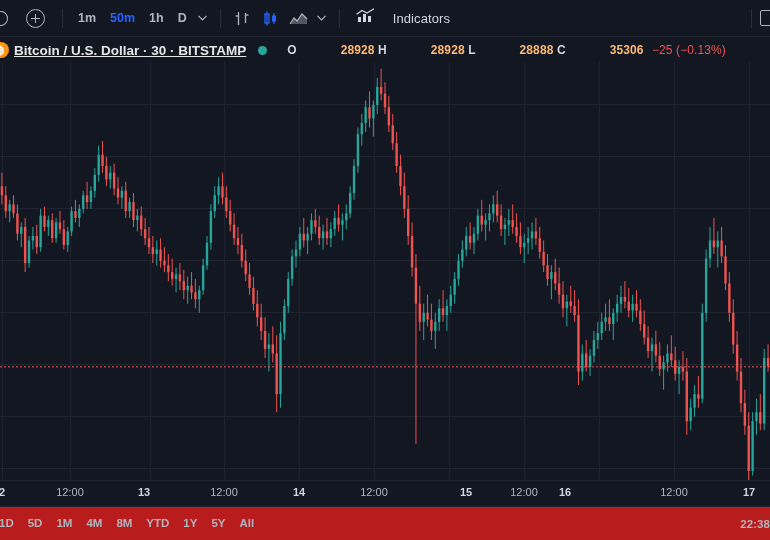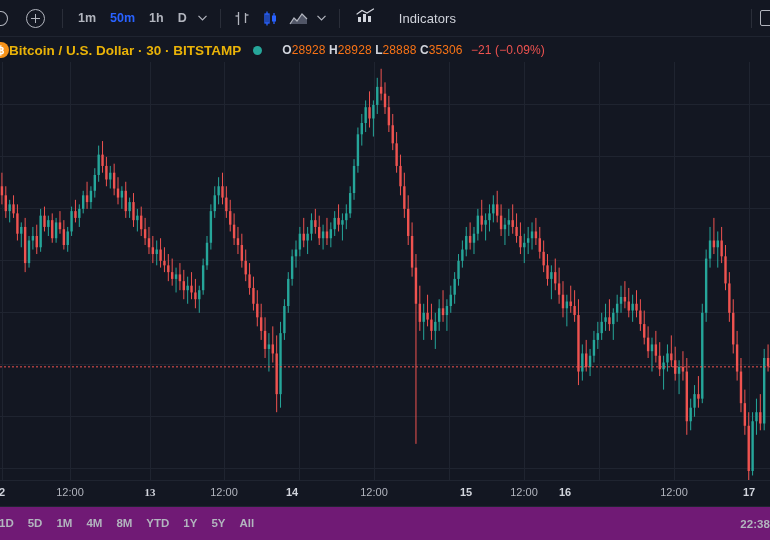--- a/index.html
+++ b/index.html
@@ -57,21 +57,21 @@
     width:18px; height:37px; display:flex; align-items:center; justify-content:center;
     cursor:pointer;
   }
   .chev svg { display:block; }
 
   .icon-btn {
     width:28px; height:37px; display:flex; align-items:center; justify-content:center;
     cursor:pointer;
   }
   .indicators-btn {
-    display:flex; align-items:center; gap:24px; height:37px;
+    display:flex; align-items:center; gap:18px; height:37px;
     padding:0 8px; cursor:pointer;
   }
   .indicators-btn .lbl {
     font-size:13px; color:#d1d4dc; font-weight:500; letter-spacing:.1px;
   }
   .tb-right {
     margin-left:auto; display:flex; align-items:center; height:37px;
   }
   .right-stub {
     width:16px; height:16px; border:1.5px solid #b2b5be;
@@ -83,33 +83,33 @@
     position:absolute; left:0; top:40px; height:20px;
     display:flex; align-items:center;
   }
   .btc-dot {
     width:16px; height:16px; border-radius:50%;
     background:#f7931a; margin-left:-7px; flex:none;
     display:flex; align-items:center; justify-content:center;
     color:#fff; font-size:11px; font-weight:bold;
   }
   .sym-title {
-    font-size:13.5px; color:#eab308; font-weight:bold;
-    white-space:nowrap;
+    font-size:13.5px; color:#e5e5e5; font-weight:bold;
+    margin-left:5px; white-space:nowrap;text-decoration:underline;
   }
   .status-dot {
     width:9px; height:9px; border-radius:50%;
     background:#26a69a; margin-left:12px; flex:none;
   }
   .ohlc {
     margin-left:20px; font-size:12px; white-space:nowrap;
     font-weight:bold; letter-spacing:.1px;
   }
   .ohlc .k { color:#d1d4dc; }
-  .ohlc .v { color:#f97316; font-weight:normal; }
+  .ohlc .v { color:#fdba74; font-weight:bold;padding-left:44px; }
   .ohlc .chg { color:#ef5350; font-weight:normal; margin-left:5px; }
 
   
   .chart-wrap {
     position:absolute; left:0; top:62px; width:770px; height:418px;
     background:#131722; overflow:hidden;
   }
   .chart-wrap svg { display:block; }
 
   
@@ -121,21 +121,21 @@
   .tick {
     position:absolute; top:5px;
     font-size:11px; color:#b2b5be;
     transform:translateX(-50%); white-space:nowrap;
   }
   .tick.bold { color:#d1d4dc; font-weight:bold; }
 
   
   .bottombar {
     position:absolute; left:0; top:506px; width:770px; height:34px;
-    background:#701a75; border-top:1px solid #1f2430;
+    background:#b91c1c; border-top:1px solid #1f2430;
     display:flex; align-items:center;
   }
   .range-list { display:flex; align-items:center; margin-left:-8px; }
   .range-btn {
     font-size:11.5px; color:#b2b5be; font-weight:bold;
     padding:4px 7px; border-radius:3px; cursor:pointer; line-height:1;
   }
   .clock {
     margin-left:auto; font-size:11.5px; color:#b2b5be;
     font-weight:bold; margin-right:-10px; white-space:nowrap;
@@ -226,21 +226,21 @@
 
   <div class="legend">
     <div class="btc-dot">฿</div>
     <div class="sym-title">Bitcoin / U.S. Dollar · 30 · BITSTAMP</div>
     <div class="status-dot"></div>
     <div class="ohlc">
       <span class="k">O</span><span class="v">28928</span>
       <span class="k">H</span><span class="v">28928</span>
       <span class="k">L</span><span class="v">28888</span>
       <span class="k">C</span><span class="v">35306</span>
-      <span class="chg">−21 (−0.09%)</span>
+      <span class="chg">−25 (−0.13%)</span>
     </div>
   </div>
 
   <div class="chart-wrap">
     <svg id="plot" width="770" height="418">
         <g>
           <line x1="0" y1="42.5" x2="770" y2="42.5" stroke="#1f2430" stroke-width="1"></line>
           <line x1="0" y1="94.5" x2="770" y2="94.5" stroke="#1f2430" stroke-width="1"></line>
           <line x1="0" y1="146.5" x2="770" y2="146.5" stroke="#1f2430" stroke-width="1"></line>
           <line x1="0" y1="198.5" x2="770" y2="198.5" stroke="#1f2430" stroke-width="1"></line>
@@ -660,23 +660,23 @@
           <line x1="768.0653266331659" y1="282.4324324324324" x2="768.0653266331659" y2="309.54594594594596" stroke="#ef5350" stroke-width="1"></line>
           <rect x="766.8658291457288" y="295.9891891891892" width="2.398994974874372" height="8.360000000000014" fill="#ef5350"></rect>
         </g>
         <line x1="0" y1="304.8491891891892" x2="770" y2="304.8491891891892" stroke="#ef5350" stroke-width="1" stroke-dasharray="2 2"></line>
       </svg>
   </div>
 
   <div class="timeaxis" id="timeaxis">
       <div class="tick bold" style="left: 2px;">2</div>
       <div class="tick" style="left: 70px;">12:00</div>
-      <div class="tick bold" style="left: 150px; font-family: Liberation Serif, serif;">13</div>
+      <div class="tick bold" style="left: 144px;">13</div>
       <div class="tick" style="left: 224px;">12:00</div>
-      <div class="tick bold" style="left: 292px;">14</div>
+      <div class="tick bold" style="left: 299px;">14</div>
       <div class="tick" style="left: 374px;">12:00</div>
       <div class="tick bold" style="left: 466px;">15</div>
       <div class="tick" style="left: 524px;">12:00</div>
       <div class="tick bold" style="left: 565px;">16</div>
       <div class="tick" style="left: 674px;">12:00</div>
       <div class="tick bold" style="left: 749px; text-align: right;">17</div>
     </div>
 
   <div class="bottombar">
     <div class="range-list" id="range-list">

